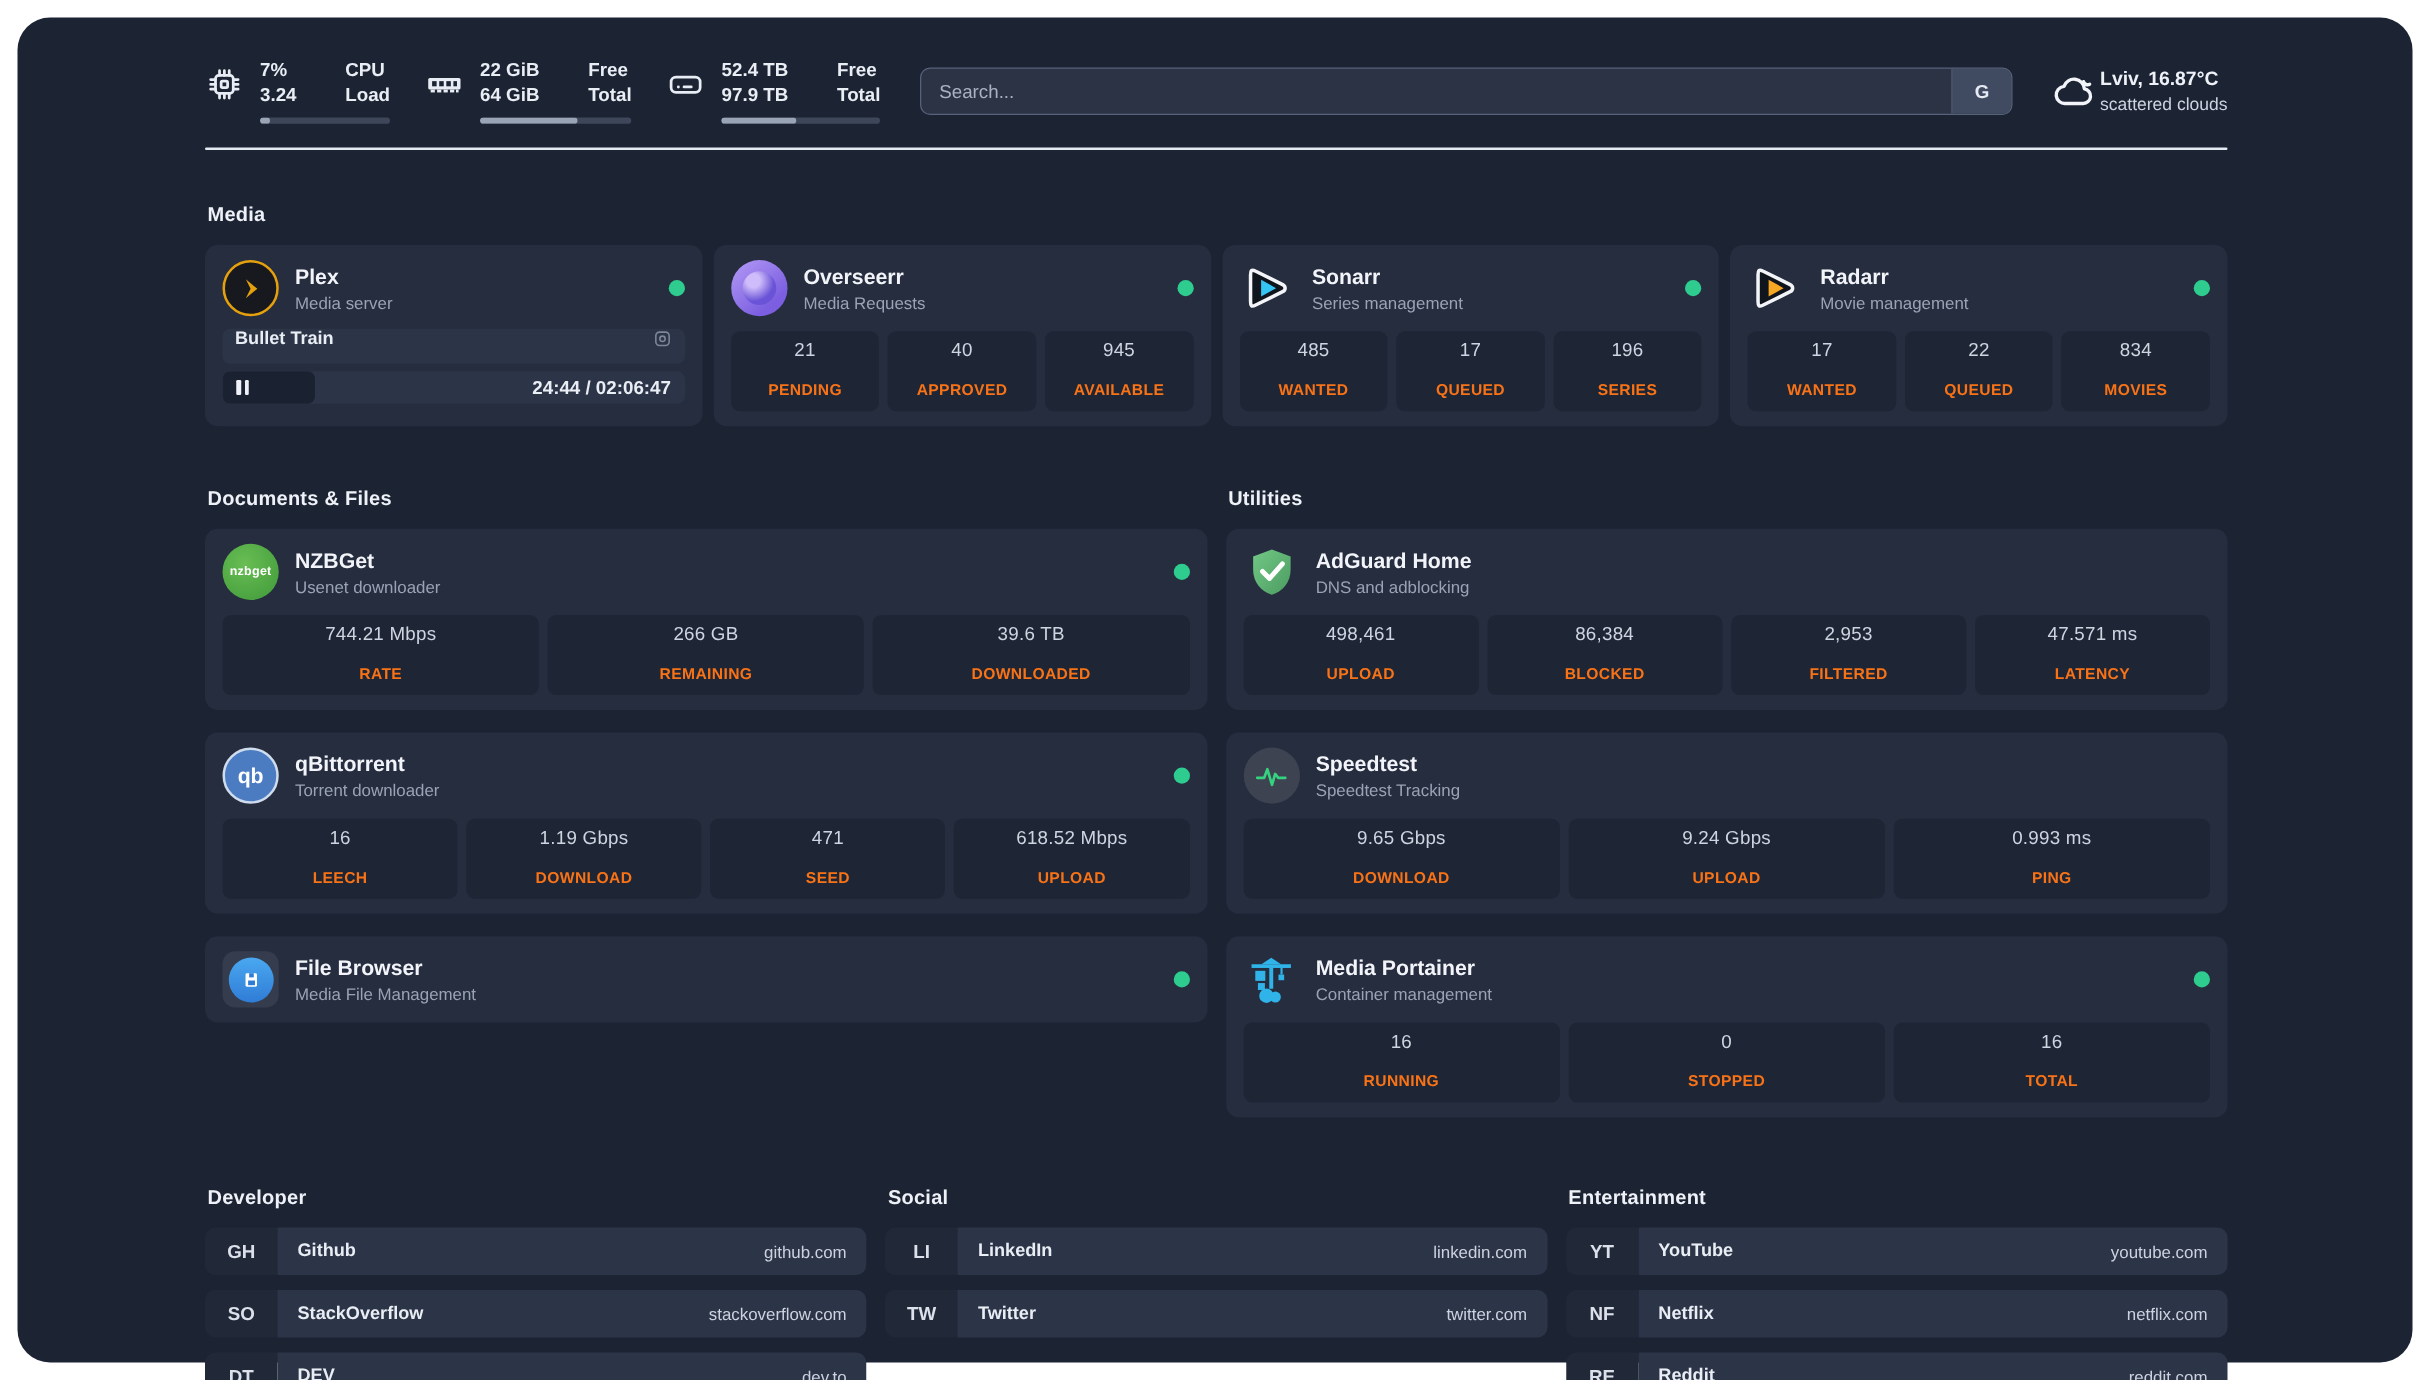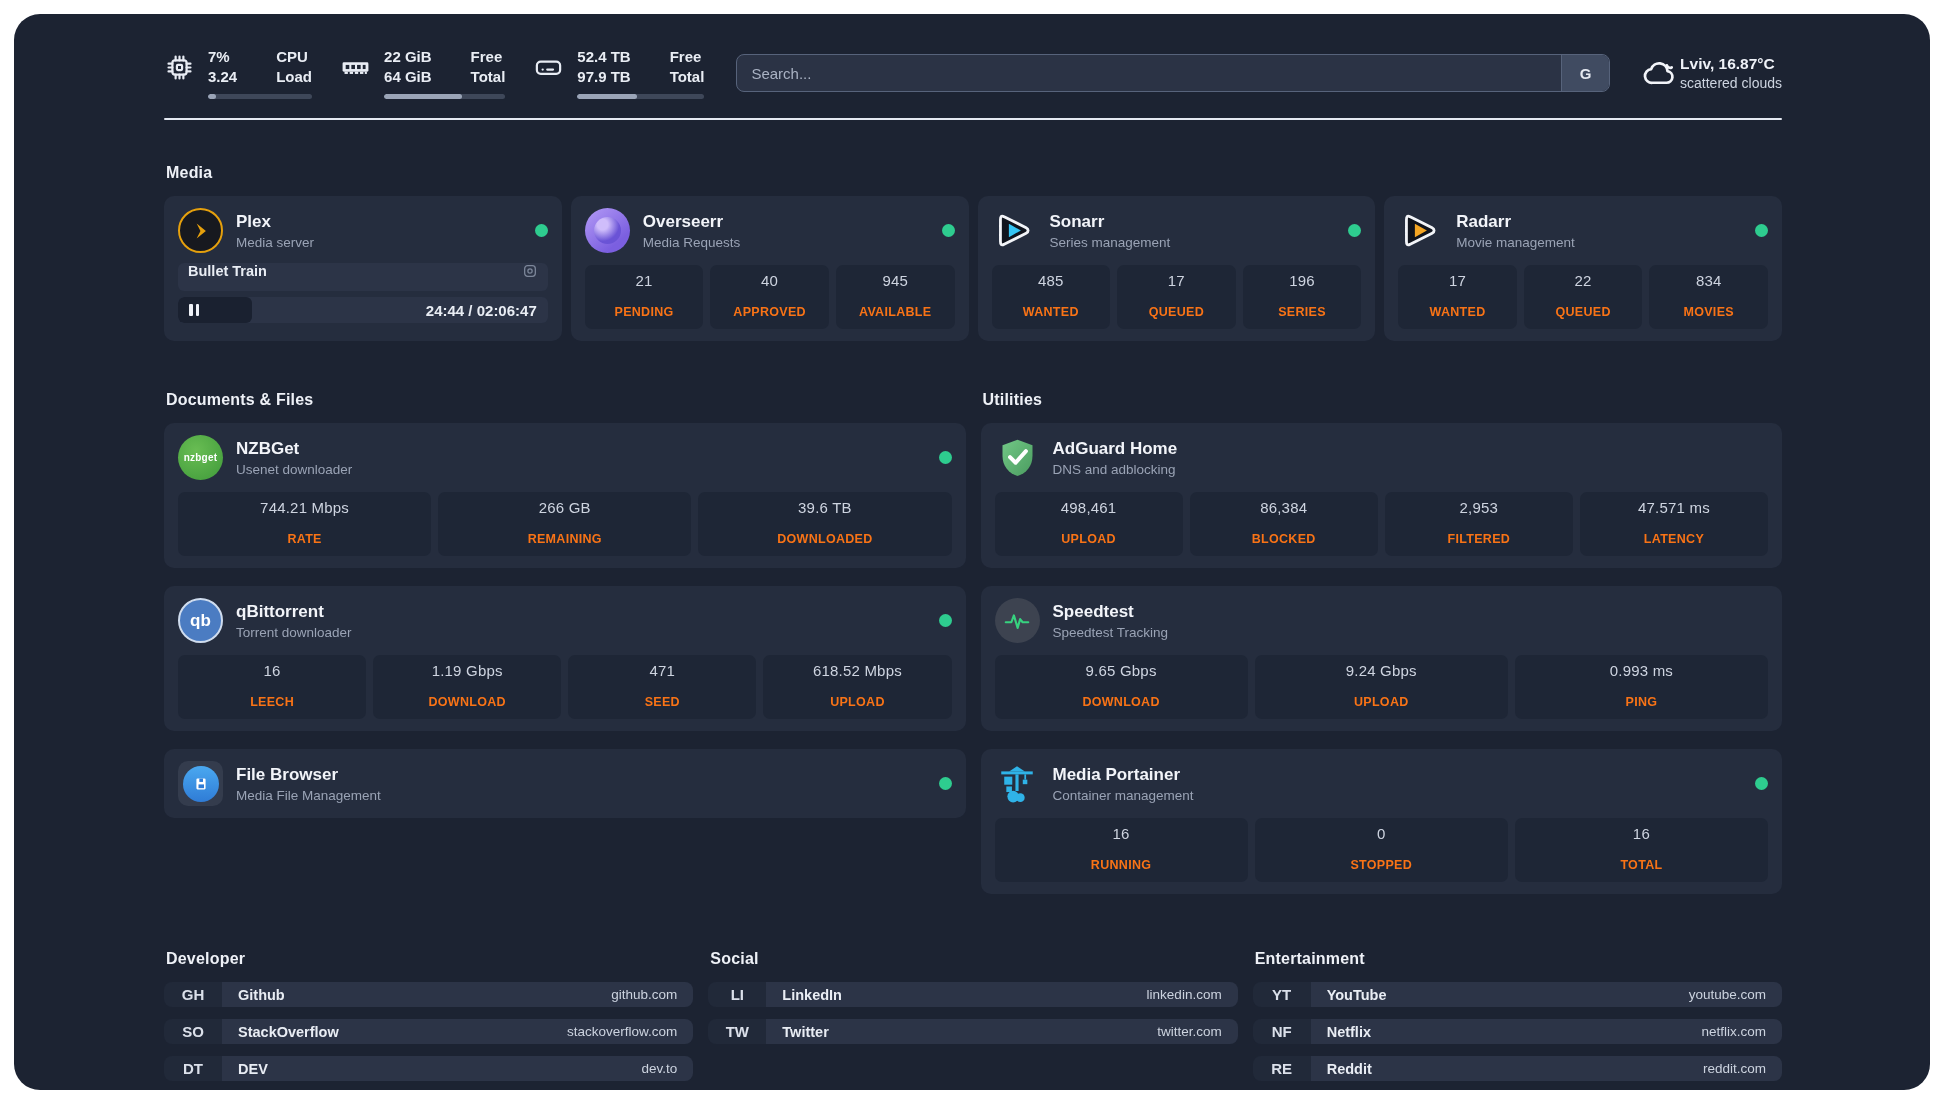--- a/index.html
+++ b/index.html
@@ -65,21 +65,21 @@
   .pr-time { margin-left:auto; padding-right:11px; position:relative; z-index:1; font-size:15px;
              font-weight:bold; color:#e9edf4; }
 
   
   .cols { display:grid; grid-template-columns:1fr 1fr; gap:15px; margin-top:34px; }
   .col .card { margin-bottom:18px; }
   .col .card:last-child { margin-bottom:0; }
 
   
   .bookmarks { display:grid; grid-template-columns:repeat(3,1fr); gap:15px; margin-top:40px; }
-  .bm-item { display:flex; height:25px; margin-bottom:12px; }
+  .bm-item { display:flex; height:38px; margin-bottom:12px; }
   .bm-abbr { width:58px; background:#212939; border-radius:8px 0 0 8px; display:flex; align-items:center;
              justify-content:center; font-size:15px; font-weight:bold; color:#dbe0ea; flex:0 0 auto; }
   .bm-pill { flex:1; background:#2c3447; border-radius:0 8px 8px 0; display:flex; align-items:center; padding:0 16px; }
   .bm-name { font-size:14.5px; font-weight:bold; color:#e9edf4; }
   .bm-url { margin-left:auto; font-size:13.5px; color:#ccd3df; }
 
   
   .logo-plex { background:#17191f; border:2.5px solid #e5a00d; }
   .logo-overseerr { background:linear-gradient(140deg,#b49bf6 0%,#7b5fe0 75%); }
   .ov-eye { width:27px; height:27px; border-radius:50%;

